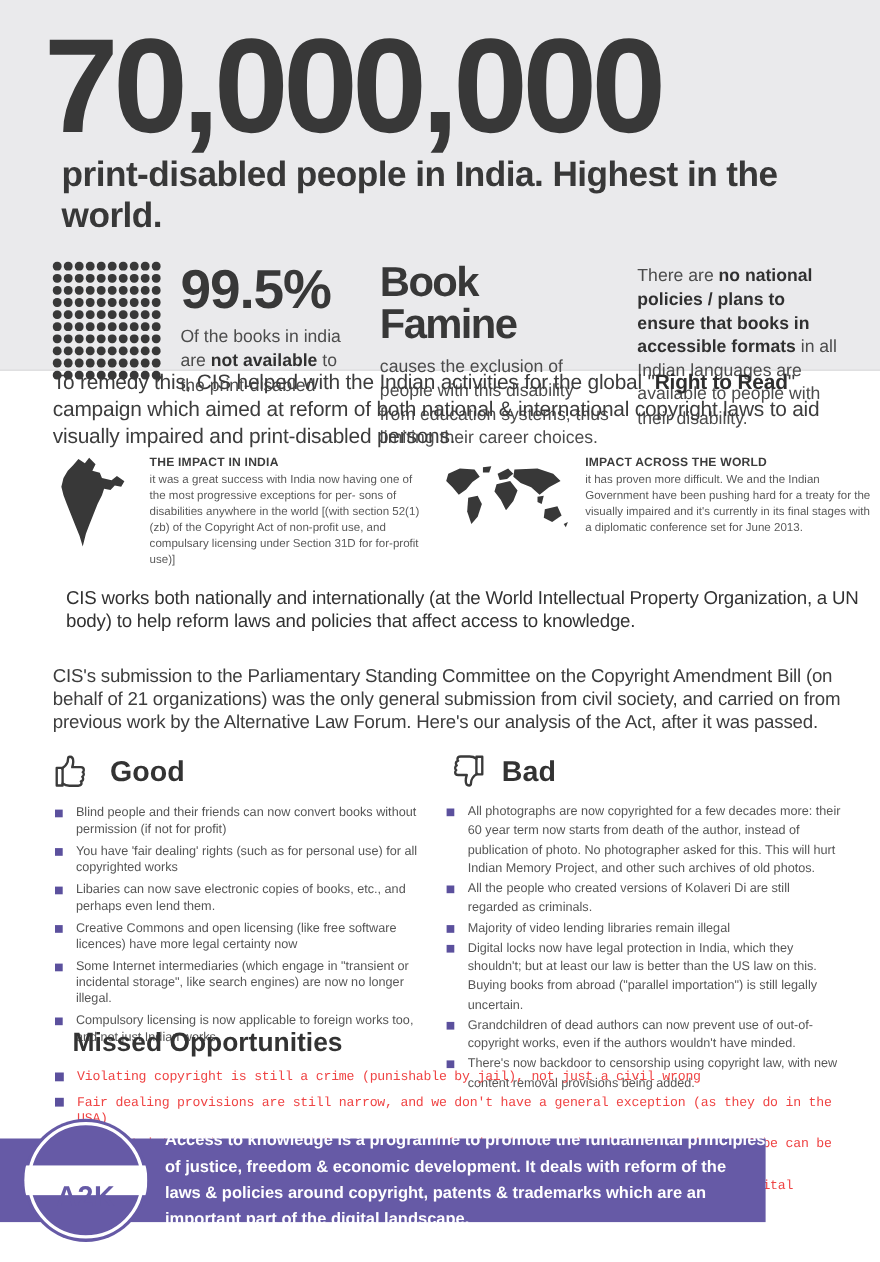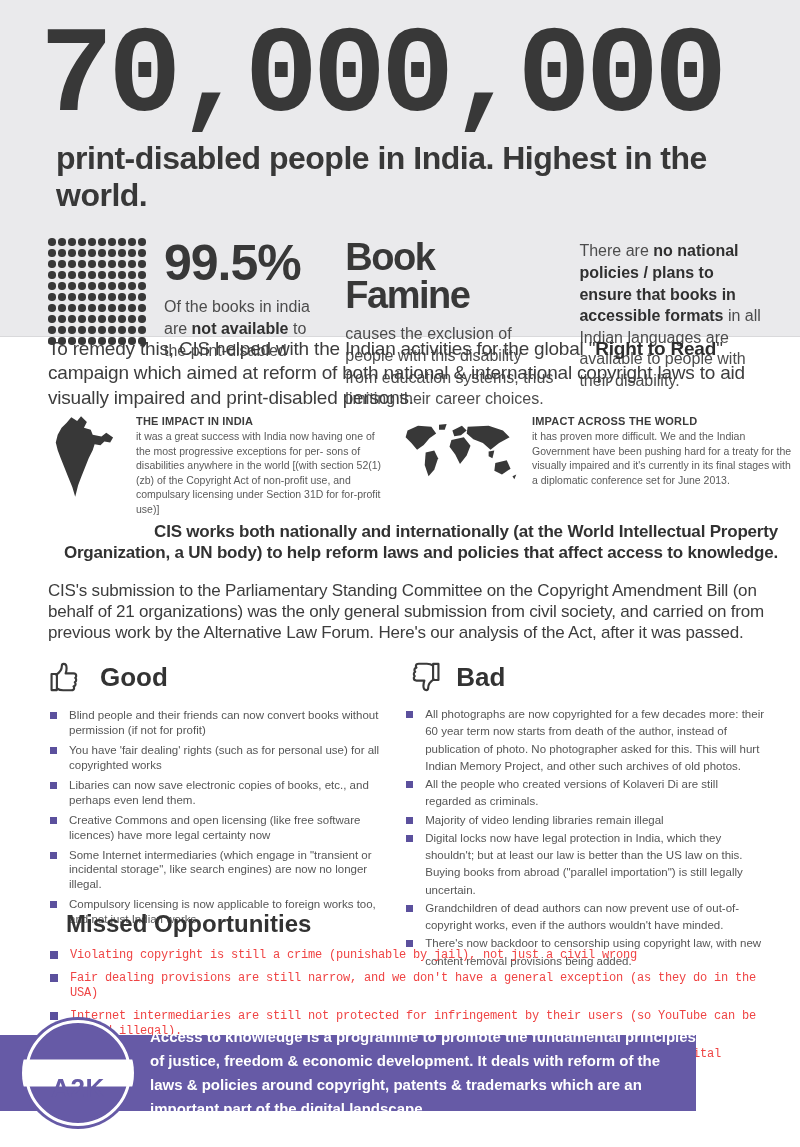--- a/index.html
+++ b/index.html
@@ -3,21 +3,21 @@
 <meta charset="utf-8">
 <style>
   html,body{margin:0;padding:0;background:#ffffff;}
   .page{position:relative;width:800px;height:1147px;background:#ffffff;overflow:hidden;
         font-family:"Liberation Sans",sans-serif;color:#3a3a3a;}
 
   
   .top{box-sizing:border-box;height:337px;background:var(--top_bg);
        border-bottom:1px solid #d9d9db;padding:16px 35px 0 40px;}
   .hero-number{margin:0;font-size:122px;font-weight:800;letter-spacing:-5px;
-               line-height:1.02;color:var(--ink);font-family:Liberation Mono, monospace;}
+               line-height:1.02;color:var(--ink);}
   .hero-sub{margin:0 0 0 16px;font-size:32px;font-weight:700;letter-spacing:-0.5px;color:var(--ink);}
   .stats{display:flex;margin:24px 0 0 8px;}
   .dots{display:grid;grid-template-columns:repeat(10,10px);grid-auto-rows:11px;width:100px;}
   .dot{width:7.5px;height:7.5px;border-radius:50%;background:var(--ink);position:relative;}
   .dot:last-child::after{content:"";position:absolute;right:-2px;bottom:-3px;width:0;height:0;
        border-left:5px solid var(--ink);border-bottom:6px solid transparent;}
   .stat-pct{margin-left:16px;width:182px;}
   .pct{font-size:50px;font-weight:800;letter-spacing:-1px;line-height:1;color:var(--ink);}
   .small-cap{font-size:16px;line-height:1.35;color:#4c4c4c;margin-top:8px;}
   .small-cap b,.pol b{color:#303030;}
@@ -35,22 +35,22 @@
   .impact-row{height:100px;display:flex;align-items:flex-start;}
   .impact{display:flex;}
   .map-icon{flex:0 0 auto;fill:var(--ink);}
   .impact-text{font-size:10.5px;line-height:1.38;color:#5a5a5a;}
   .impact-title{font-weight:700;color:#3c3c3c;font-size:11px;letter-spacing:0.2px;}
   .impact-india .impact-text{margin-left:20px;width:252px;}
   .impact-world{margin-left:14px;}
   .impact-world .map-icon{margin-top:8px;}
   .impact-world .impact-text{margin-left:14px;width:262px;}
 
-  .cis-bold{box-sizing:border-box;height:62px;margin:0;padding-top:8px;width:730px;
-            font-size:17px;font-weight:700;line-height:1.22;letter-spacing:-0.2px;color:#323232;text-align:right;}
+  .cis-bold{box-sizing:border-box;height:62px;margin:12px;padding-top:8px;width:730px;
+            font-size:17px;font-weight:400;line-height:1.22;letter-spacing:-0.2px;color:#323232;}
   .cis-body{box-sizing:border-box;height:80px;margin:0;padding-top:4px;width:720px;
             font-size:17px;line-height:1.24;letter-spacing:-0.2px;color:#3d3d3d;}
 
   .cols{height:250px;display:flex;}
   .col-good{width:352px;}
   .col-bad{width:370px;margin-left:13px;}
   .col-head{display:flex;align-items:center;gap:14px;height:42px;}
   .thumb{width:38px;height:38px;}
   .thumb.down{transform:rotate(180deg);}
   .col-title{font-size:26px;font-weight:700;color:#333333;}

